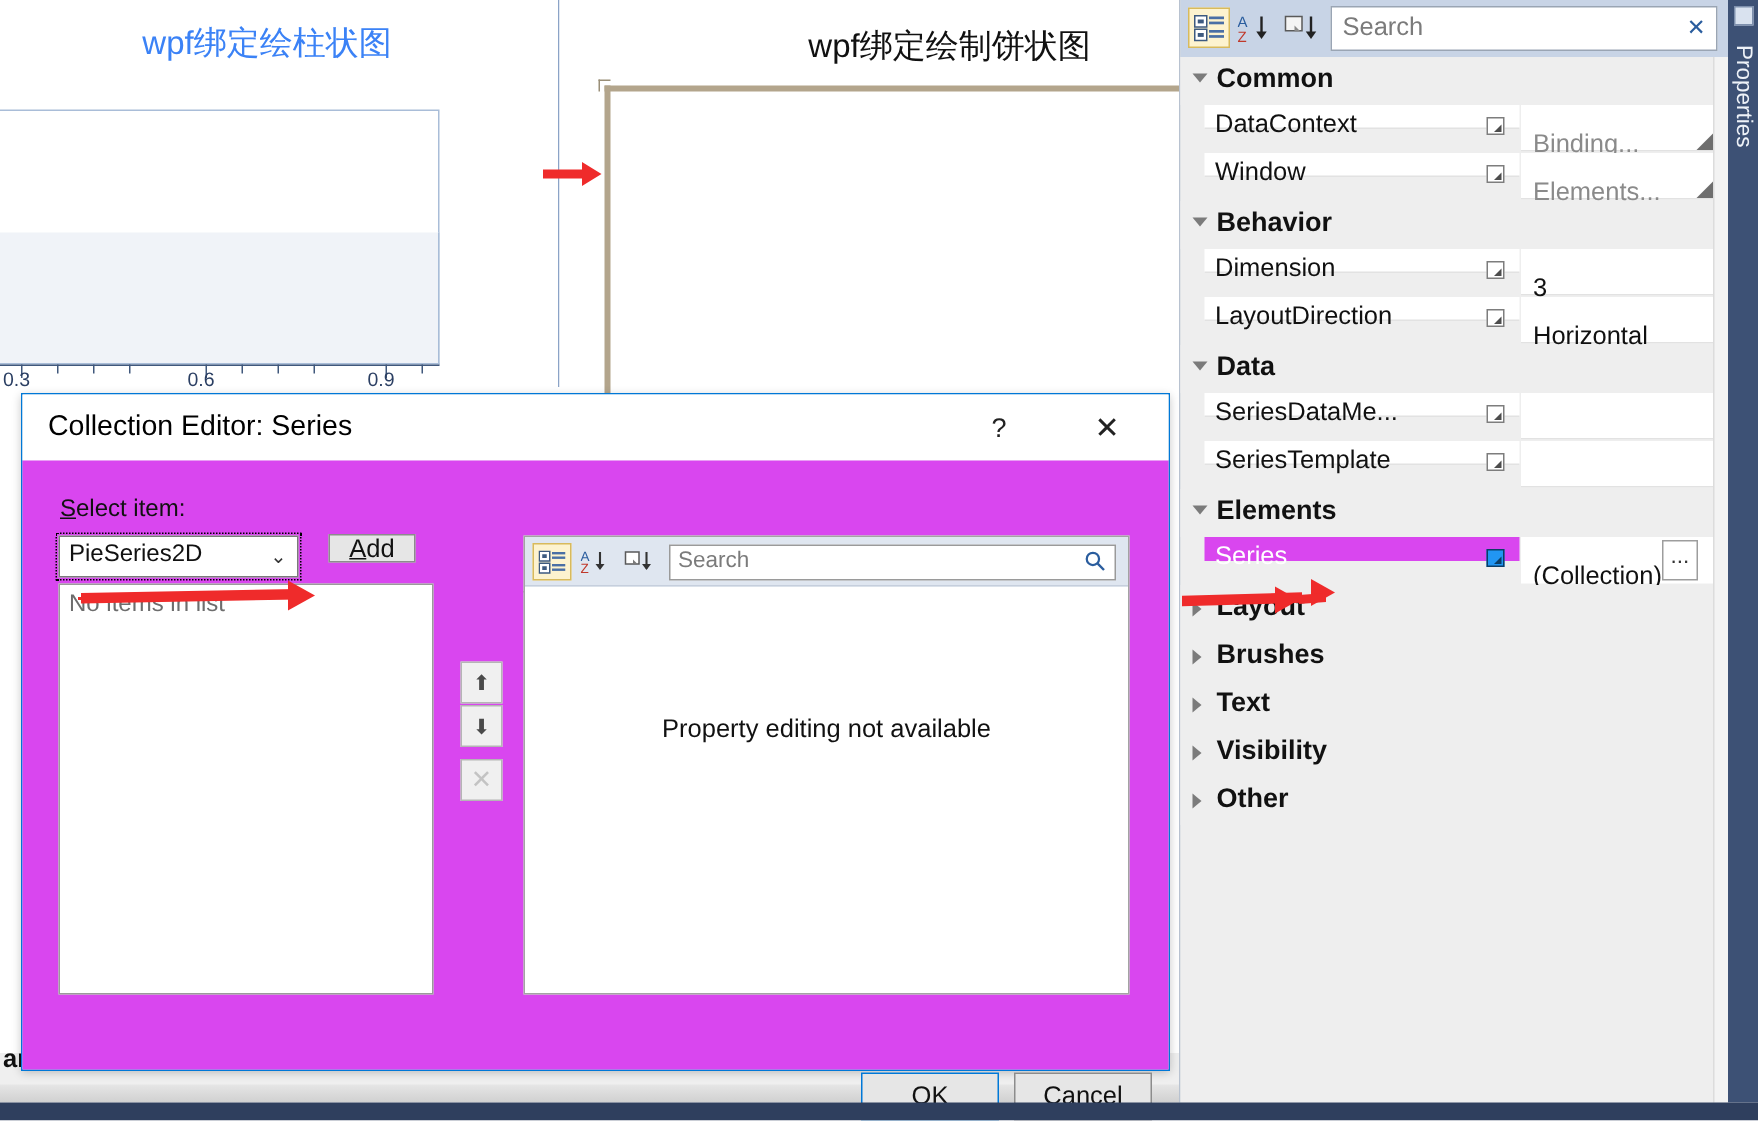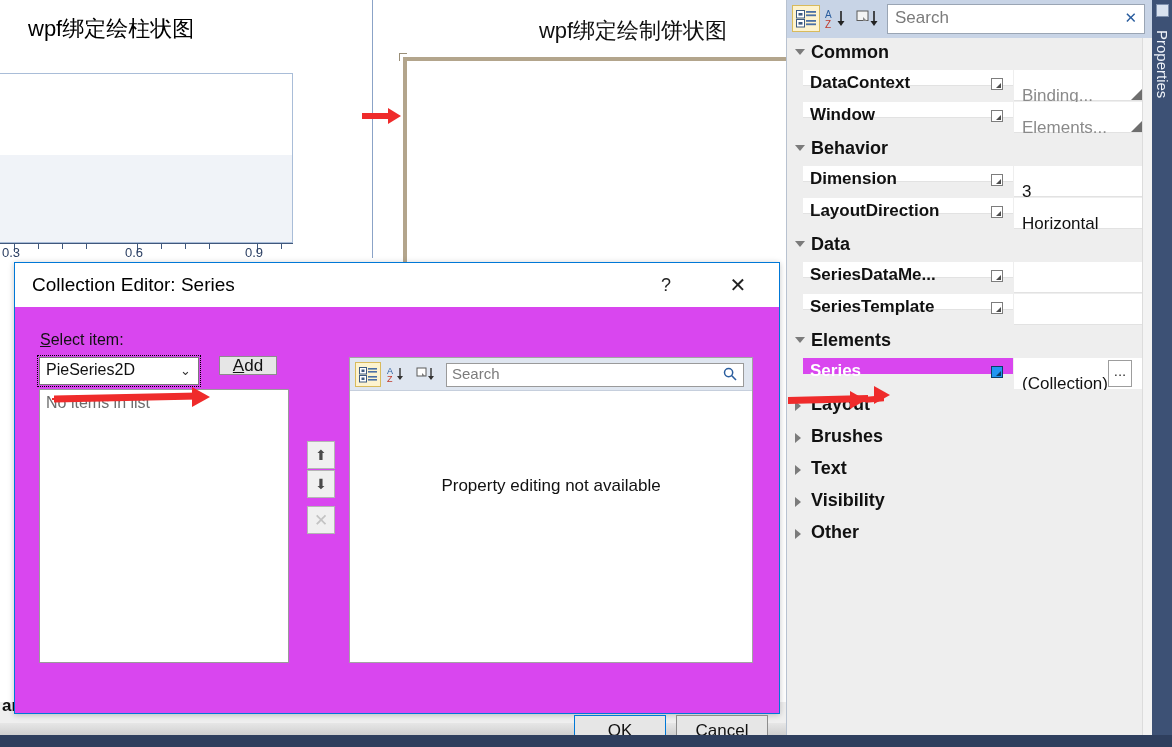--- a/index.html
+++ b/index.html
@@ -14,21 +14,21 @@
   
   #designer-surface{left:0;top:0;width:786px;height:747px;background:#ffffff;}
   #designer-bottom-strip{left:0;top:723px;width:786px;height:12px;
       background:linear-gradient(#e6e6e6,#d0d0d0);}
   #taskbar{left:0;top:735px;width:1172px;height:12px;background:#2f3f5e;}
 
   
   #bar-chart-pane{left:0;top:0;width:372px;height:258px;background:#fff;
      border-right:1px solid #8ba3c7;}
   #bar-chart-title{left:28px;top:12px;width:300px;height:34px;
-     font-size:22px;color:#000000;line-height:34px;white-space:nowrap;}
+     font-size:22px;color:#3b82f6;line-height:34px;white-space:nowrap;text-align:center;}
   #bar-plot-outer{left:-60px;top:73px;width:353px;height:170px;
      background:#fff;border:1px solid #a9bdd8;box-sizing:border-box;}
   #bar-plot-lower{left:-60px;top:155px;width:353px;height:88px;
      background:#f0f3f8;border-left:1px solid #a9bdd8;border-right:1px solid #a9bdd8;
      border-bottom:1px solid #a9bdd8;box-sizing:border-box;}
   #bar-axis-line{left:-60px;top:243px;width:353px;height:1px;background:#40587c;}
   .bar-tick{position:absolute;top:243px;width:1px;height:6px;background:#40587c;}
   .bar-tick.major{height:9px;}
   .bar-axis-label{position:absolute;top:245px;font-size:13px;color:#2b3f63;}
 
@@ -142,21 +142,21 @@
   .pp-cat{position:relative;height:32px;background:#eeeeee;}
   .pp-cat .tri{position:absolute;left:8px;top:11px;width:0;height:0;}
   .pp-cat.open .tri{border-left:5px solid transparent;border-right:5px solid transparent;
      border-top:6px solid #7b7b7b;}
   .pp-cat.closed .tri{border-top:5px solid transparent;border-bottom:5px solid transparent;
      border-left:6px solid #7b7b7b;}
   .pp-cat .txt{position:absolute;left:24px;top:4px;font-size:18px;font-weight:bold;color:#111;}
 
   .pp-row{position:relative;height:32px;}
   .pp-row .name-cell{position:absolute;left:16px;top:0;width:210px;height:16px;
-     background:#fff;border-bottom:1px solid #e2e2e2;box-sizing:border-box;font-weight:bold;}
+     background:#fff;border-bottom:1px solid #e2e2e2;box-sizing:border-box;}
   .pp-row .pname{position:absolute;left:7px;top:3px;font-size:17px;color:#111;white-space:nowrap;}
   .pp-row .marker{position:absolute;right:10px;top:8px;width:12px;height:12px;
      border:1px solid #7d7d7d;box-sizing:border-box;background:#fff;}
   .pp-row .marker:after{content:"";position:absolute;right:1px;bottom:1px;
      width:0;height:0;border-left:5px solid transparent;border-bottom:5px solid #4d4d4d;}
   .pp-row .val-cell{position:absolute;left:227px;top:0;right:10px;height:31px;
      background:#fff;border-bottom:1px solid #e2e2e2;box-sizing:border-box;}
   .pp-row .pval{position:absolute;left:8px;top:3px;font-size:17px;color:#111;white-space:nowrap;margin-top:13px;}
   .pp-row .pval.placeholder{color:#8a8a8a;}
   .pp-row .corner{position:absolute;right:0;bottom:0;width:0;height:0;

